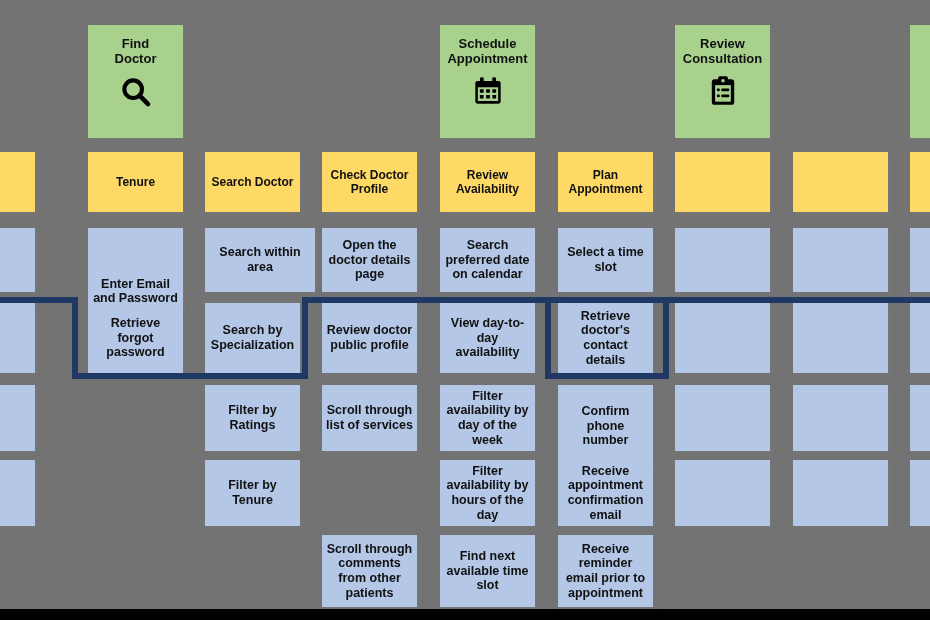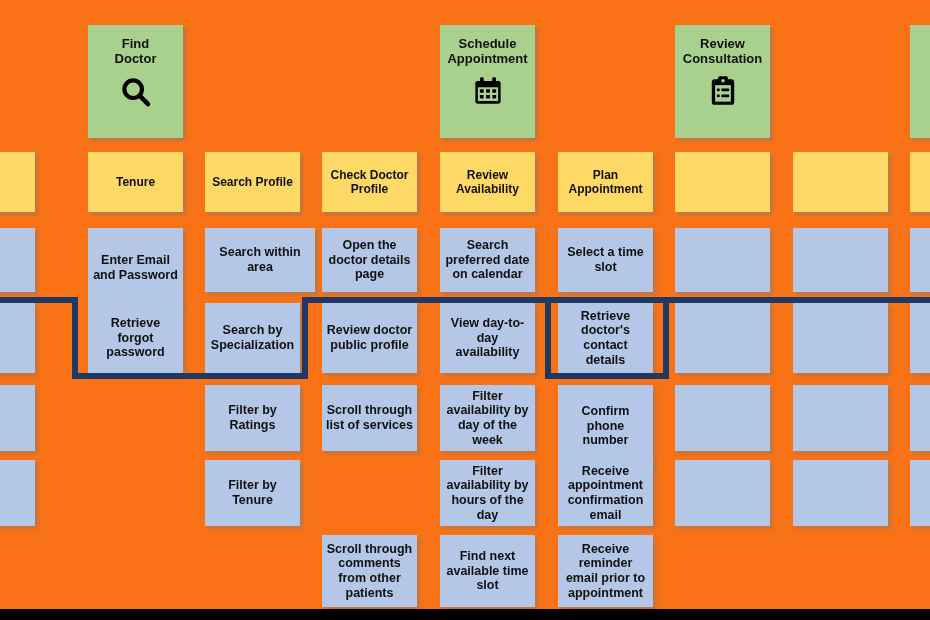--- a/index.html
+++ b/index.html
@@ -15,21 +15,21 @@
     overflow: hidden;
     position: relative;
   }
 
   #map {
     position: absolute;
     left: 0;
     top: 0;
     width: 930px;
     height: 620px;
-    background: #f97316;
+    background: #737373;
     overflow: hidden;
   }
 
   .card {
     position: absolute;
     box-sizing: border-box;
     display: flex;
     align-items: center;
     justify-content: center;
     text-align: center;
@@ -126,21 +126,21 @@
     <div class="card activity" style="left: 910px; top: 25px; width: 95px; height: 113px;">
       <span class="label">E</span>
     </div>
     <div class="card step" style="left: -60px; top: 152px; width: 95px; height: 60px;">
       <span class="label"></span>
     </div>
     <div class="card step" style="left: 88px; top: 152px; width: 95px; height: 60px;">
       <span class="label">Tenure</span>
     </div>
     <div class="card step" style="left: 205px; top: 152px; width: 95px; height: 60px;">
-      <span class="label">Search Profile</span>
+      <span class="label">Search Doctor</span>
     </div>
     <div class="card step" style="left: 322px; top: 152px; width: 95px; height: 60px;">
       <span class="label">Check Doctor<br>Profile</span>
     </div>
     <div class="card step" style="left: 440px; top: 152px; width: 95px; height: 60px;">
       <span class="label">Review<br>Availability</span>
     </div>
     <div class="card step" style="left: 558px; top: 152px; width: 95px; height: 60px;">
       <span class="label">Plan<br>Appointment</span>
     </div>
@@ -149,21 +149,21 @@
     </div>
     <div class="card step" style="left: 793px; top: 152px; width: 95px; height: 60px;">
       <span class="label"></span>
     </div>
     <div class="card step" style="left: 910px; top: 152px; width: 95px; height: 60px;">
       <span class="label"></span>
     </div>
     <div class="card task" style="left: -60px; top: 228px; width: 95px; height: 64px;">
       <span class="label"></span>
     </div>
-    <div class="card task" style="left: 88px; top: 228px; width: 95px; height: 80px;">
+    <div class="card task" style="left: 88px; top: 228px; width: 95px; height: 80px; align-items: flex-end;">
       <span class="label">Enter Email<br>and Password</span>
     </div>
     <div class="card task" style="left: 205px; top: 228px; width: 110px; height: 64px;">
       <span class="label">Search within<br>area</span>
     </div>
     <div class="card task" style="left: 322px; top: 228px; width: 95px; height: 64px;">
       <span class="label">Open the<br>doctor details<br>page</span>
     </div>
     <div class="card task" style="left: 440px; top: 228px; width: 95px; height: 64px;">
       <span class="label">Search<br>preferred date<br>on calendar</span>

